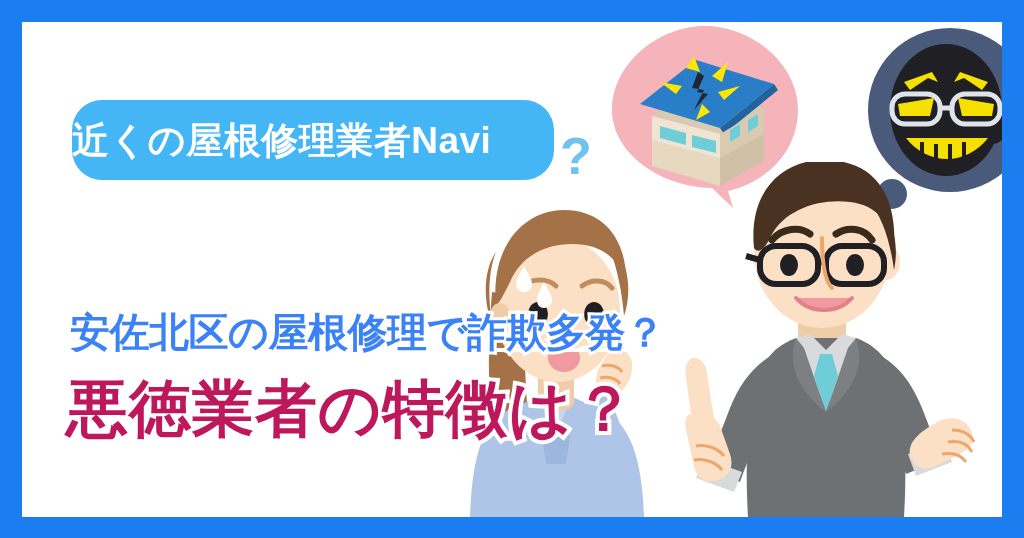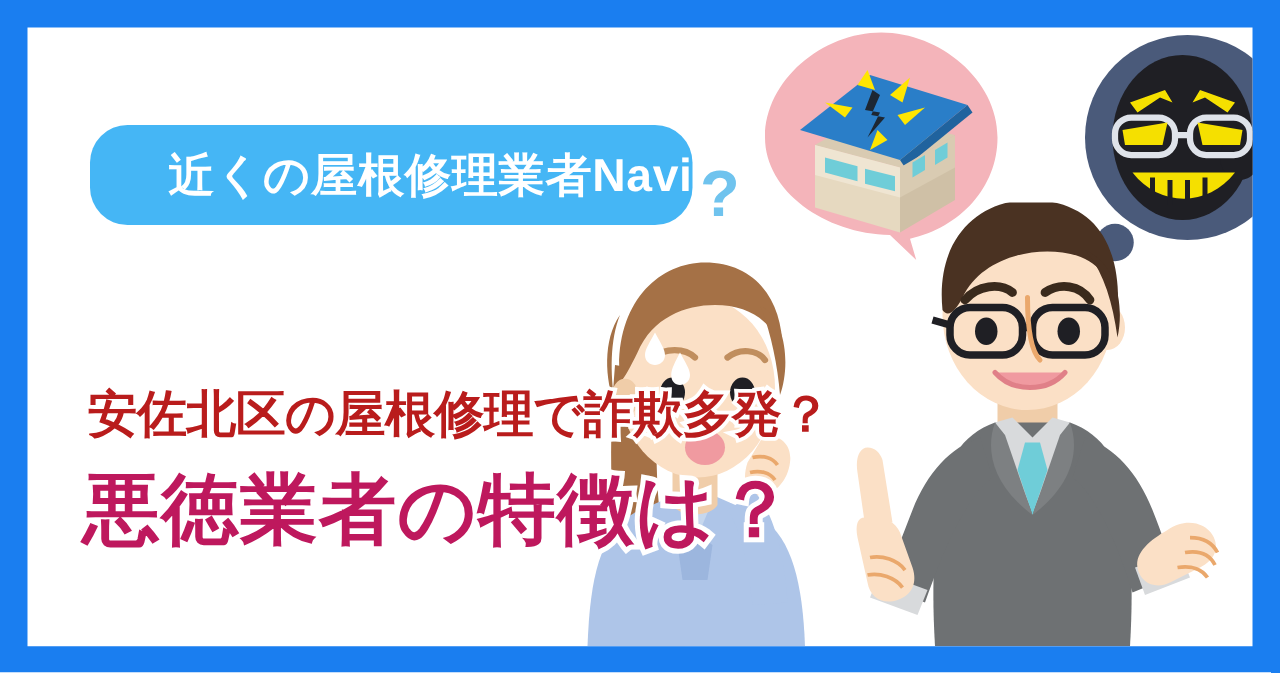--- a/index.html
+++ b/index.html
@@ -34,21 +34,21 @@
   #badge {
     position: absolute;
     left: 50px;
     top: 78px;
     width: 482px;
     height: 80px;
     background: #45b6f5;
     border-radius: 30px;
     display: flex;
     align-items: center;
-    justify-content: flex-end;
+    justify-content: flex-start;
   }
   #badge-label {
     color: #ffffff;
     font-size: 37px;
     font-weight: bold;
     letter-spacing: 0.5px;
     line-height: 1;
     white-space: nowrap;
   }
 
@@ -62,27 +62,28 @@
     line-height: 1;
   }
 
   
   #subtitle {
     position: absolute;
     left: 48px;
     top: 290px;
     font-size: 40px;
     font-weight: bold;
-    color: #b91c1c;
+    color: #3b82f6;
     line-height: 1;
     white-space: nowrap;
     letter-spacing: -0.5px;
     -webkit-text-stroke: 6px #ffffff;
     paint-order: stroke fill;
     z-index: 40;
+    text-decoration: underline;
   }
 
   #headline {
     position: absolute;
     left: 44px;
     top: 356px;
     font-size: 62px;
     font-weight: bold;
     color: #be185d;
     line-height: 1;

